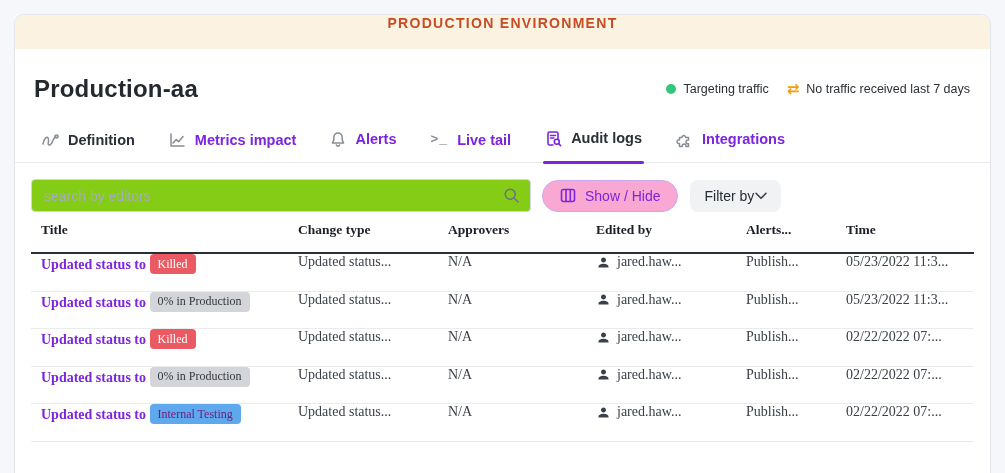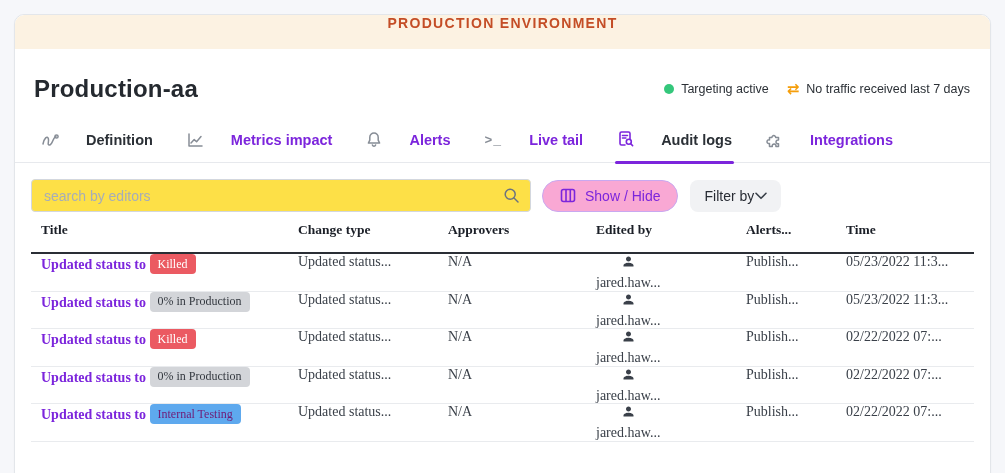--- a/index.html
+++ b/index.html
@@ -39,21 +39,21 @@
   .dot-green { width: 10px; height: 10px; border-radius: 50%; background: #34c77b; display: inline-block; }
   .traffic-glyph { color: #f59e0b; font-size: 15px; font-weight: 700; line-height: 1; font-family: "DejaVu Sans", sans-serif; }
   
   .tabs-row {
     display: flex; gap: 34px; align-items: flex-end;
     padding: 27px 20px 0 26px;
     border-bottom: 1px solid #e7e9ed;
   }
   .tab {
     position: relative;
-    display: flex; align-items: flex-end; gap: 27px;
+    display: flex; align-items: flex-start; gap: 9px;
     padding-bottom: 14px;
     font-size: 14.5px; font-weight: 700;
     color: #7c25dc;
     cursor: pointer;
   }
   .tab.dark { color: #2b3036; }
   .tab.active::after {
     content: ""; position: absolute; left: -2px; right: -2px; bottom: -2px;
     height: 3px; background: #7c25dc; border-radius: 3px;
   }
@@ -62,21 +62,21 @@
   
   .toolbar { display: flex; align-items: center; margin: 16px 20px 0 16px; }
   .search-wrap { position: relative; width: 500px; }
   .search-input {
     width: 100%; height: 33px;
     border: 1px solid #d3d7de; border-radius: 4px;
     padding: 0 36px 0 12px;
     font-size: 14px; color: #3a4049;
     font-family: inherit;
     outline: none;
-    background: #fde047;
+    background: #84cc16;
   }
   .search-input::placeholder { color: #a6adb8; }
   .search-icon { position: absolute; right: 11px; top: 8px; }
   .btn-showhide {
     margin-left: 11px;
     display: flex; align-items: center; gap: 9px;
     height: 32px; padding: 0 17px;
     border: 1px solid #c9a8f0; border-radius: 17px;
     background: #f9a8d4; color: #7c25dc;
     font-size: 14px; font-weight: 500; font-family: inherit;
@@ -113,37 +113,37 @@
   }
   .title-link { color: #7c25dc; font-weight: 700; text-decoration: none; cursor: pointer; }
   .badge {
     display: inline-block; 
     padding: 2.5px 8px; border-radius: 4px;
     font-size: 12px; line-height: 1.25; vertical-align: 1px;
   }
   .badge-red  { background: #eb5a62; color: #ffffff; }
   .badge-gray { background: #d3d5d9; color: #33383f; }
   .badge-blue { background: #5ea9ee; color: #701a75; }
-  .edited-wrap { display: inline-flex; align-items: center; gap: 6px; flex-direction: column; }
+  .edited-wrap { display: inline-flex; align-items: center; gap: 6px; }
 </style>
 </head>
 <body>
 
 <div class="card">
 
   <div class="banner">
     <span>PRODUCTION ENVIRONMENT</span>
   </div>
 
   <div class="header-row">
     <div class="page-title">Production-aa</div>
     <div class="statuses">
       <div class="status-item">
         <span class="dot-green"></span>
-        <span>Targeting active</span>
+        <span>Targeting traffic</span>
       </div>
       <div class="status-item">
         <span class="traffic-glyph">⇄</span>
         <span>No traffic received last 7 days</span>
       </div>
     </div>
   </div>
 
   <div class="tabs-row">
     <div class="tab dark">

